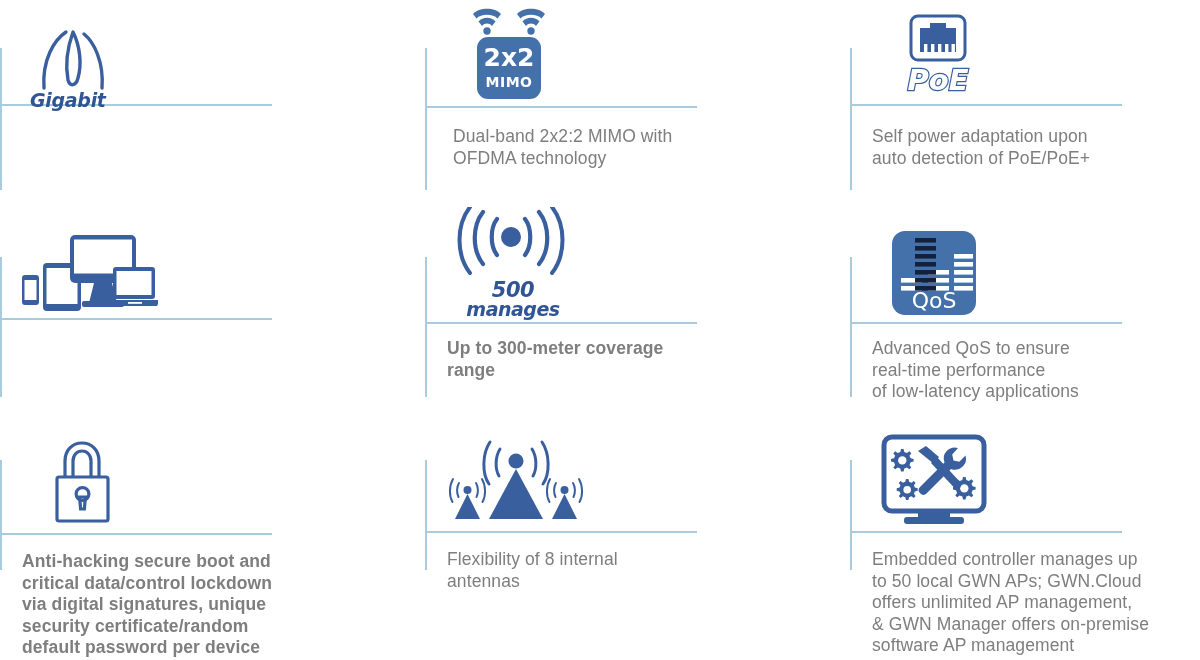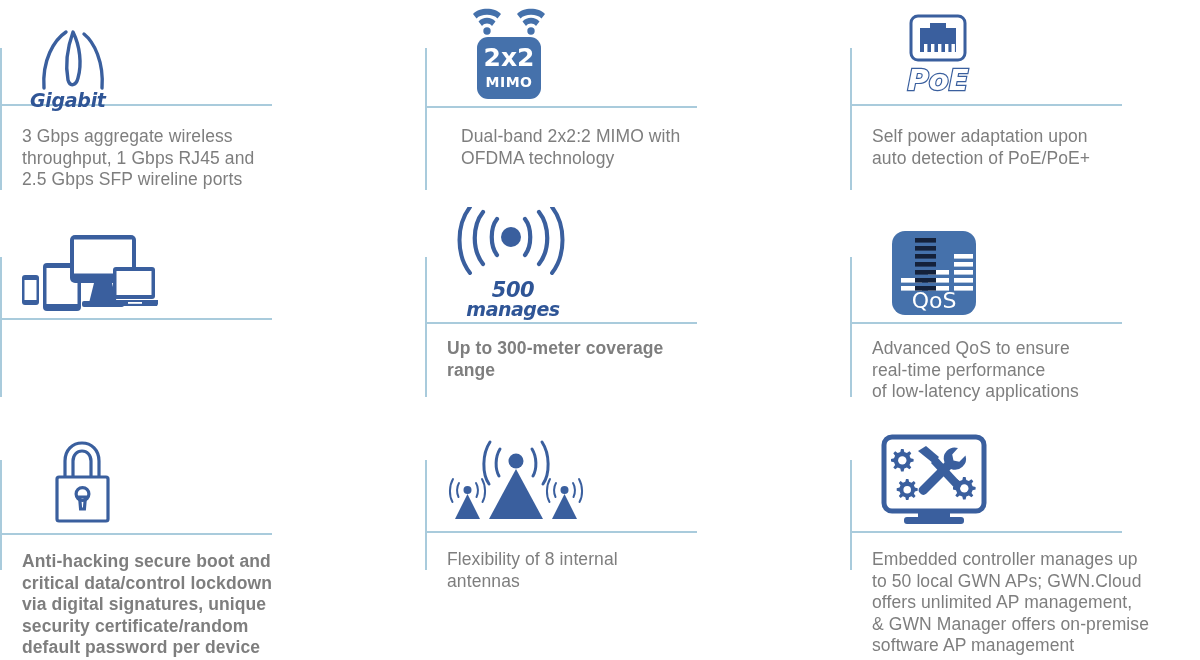--- a/index.html
+++ b/index.html
@@ -102,23 +102,20 @@
         <svg width="118" height="92" viewBox="0 0 118 92">
           <g fill="none" stroke="#3a5f9e" stroke-width="3.4" stroke-linecap="round">
             <path d="M30 68 C28 40 40 20 52 12"></path>
             <path d="M88 68 C90 42 80 22 70 14"></path>
           </g>
           <path d="M59 12 C66 26 68 44 64 58 C62 66 56 67 54 60 C51 44 54 26 59 12 Z" fill="none" stroke="#3a5f9e" stroke-width="3.4" stroke-linejoin="round"></path>
         </svg>
         <div class="brand-giga" style="margin-left:16px;margin-top:-12px;">Gigabit</div>
       </div>
     </div>
-    <div class="desc" style="top:126px;left:22px;width:370px;">3 Gbps aggregate wireless
-throughput, 1 Gbps RJ45 and
-2.5 Gbps SFP wireline ports</div>
   </div>
 
   <div class="cell col1 row0">
     <div class="vline" style="top:48px;height:142px;"></div>
     <div class="hline" style="top:106px;width:272px;"></div>
     <div class="icon-zone" style="height:102px;padding-left:42px;">
       <div class="icon-wrap">
         <svg width="86" height="98" viewBox="0 0 86 98">
           <g fill="#4571ab">
 
@@ -130,21 +127,21 @@
             <path d="M55.5 17.5 C60 12.5 68 12.5 72.5 17.5 L69 22 C66 18.8 62 18.8 59 22 Z"></path>
             <circle cx="64" cy="27" r="3.7"></circle>
 
             <rect x="10" y="33" width="64" height="62" rx="11" ry="11"></rect>
           </g>
           <text x="42" y="62" text-anchor="middle" fill="#ffffff" font-family="DejaVu Sans, sans-serif" font-size="25" font-weight="bold">2x2</text>
           <text x="42" y="83" text-anchor="middle" fill="#ffffff" font-family="DejaVu Sans, sans-serif" font-size="14" font-weight="bold" letter-spacing="0.5">MIMO</text>
         </svg>
       </div>
     </div>
-    <div class="desc" style="top:126px;left:36px;width:370px;">Dual-band 2x2:2 MIMO with
+    <div class="desc" style="top:126px;left:28px;width:370px;">Dual-band 2x2:2 MIMO with
 OFDMA technology</div>
   </div>
 
   <div class="cell col2 row0">
     <div class="vline" style="top:48px;height:142px;"></div>
     <div class="hline" style="top:104px;width:272px;"></div>
     <div class="icon-zone" style="height:100px;padding-left:36px;">
       <div class="icon-wrap">
         <svg width="104" height="92" viewBox="0 0 104 92">
           <rect x="25" y="8" width="54" height="44" rx="7" ry="7" fill="none" stroke="#3a5f9e" stroke-width="3"></rect>

